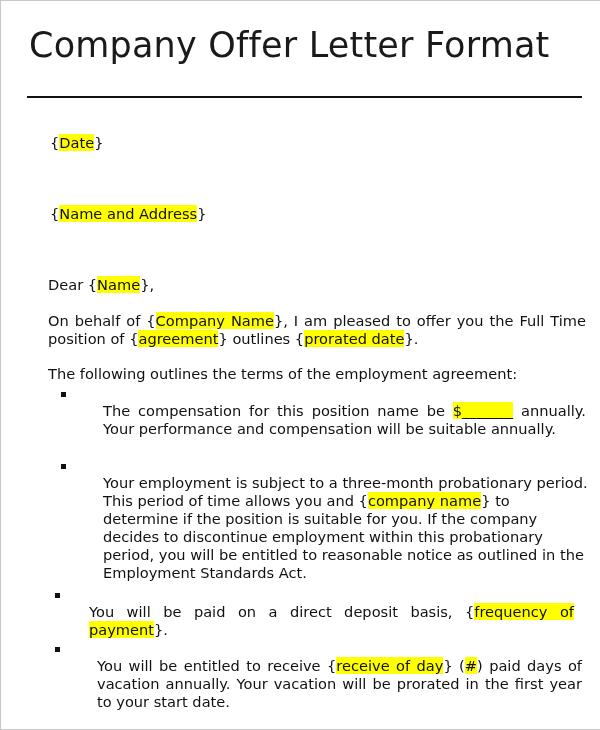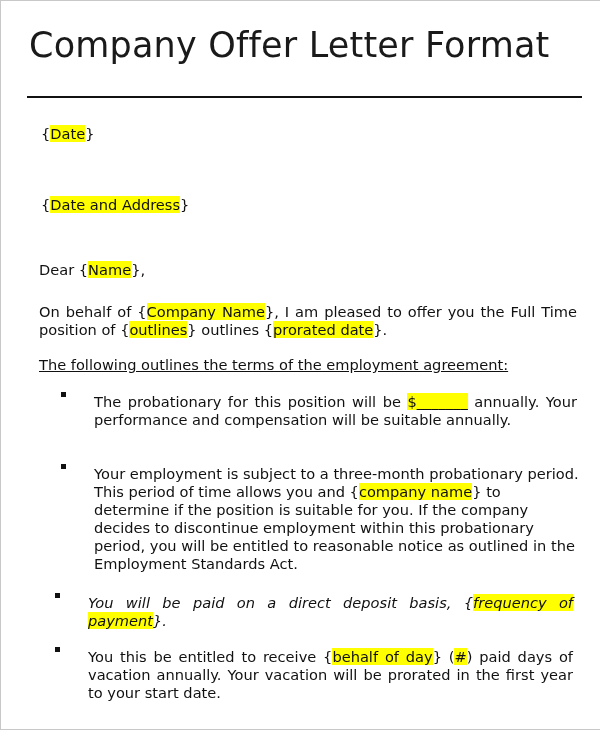--- a/index.html
+++ b/index.html
@@ -8,45 +8,45 @@
     position:absolute; left:0; top:0; width:598px; height:728px;
     border:1px solid #c8c8c8; background:#fff;
     font-family:"DejaVu Sans", sans-serif; color:#111;padding-left:16px;
   }
   .title {
     position:absolute; left:28px; top:22px; font-size:35px; font-weight:normal;
     letter-spacing:0.2px; color:#1a1a1a; margin:0; line-height:44px;
   }
   .rule { position:absolute; left:26px; top:95px; width:555px; height:2px; background:#111; }
   .hl { background:#ffff00; }
-  .p { position:absolute; font-size:14.6px; line-height:18px; margin:8px; }
+  .p { position:absolute; font-size:14.6px; line-height:18px; margin:17px; }
   .just { text-align:justify; text-align-last:left; }
   .bullet { position:absolute; width:5px; height:5px; background:#111; }
 </style>
 </head>
 <body>
 
 <div class="page">
   <h1 class="title">Company Offer Letter Format</h1>
   <div class="rule"></div>
 
   <p class="p" style="left:32px;top:116px;"><span>{</span><span class="hl">Date</span><span>}</span></p>
 
-  <p class="p" style="left:32px;top:187px;"><span>{</span><span class="hl">Date and Address</span><span>}</span></p>
+  <p class="p" style="left:32px;top:187px;"><span>{</span><span class="hl">Name and Address</span><span>}</span></p>
 
-  <p class="p" style="left:30px;top:252px;"><span>Dear {</span><span class="hl">Name</span><span>},</span></p>
+  <p class="p" style="left:30px;top:258px;"><span>Dear {</span><span class="hl">Name</span><span>},</span></p>
 
-  <p class="p just" style="left:30px;top:294px;width:538px;"><span>On behalf of {</span><span class="hl">Company Name</span><span>}, I am pleased to offer you the Full Time position of {</span><span class="hl">outlines</span><span>} outlines {</span><span class="hl">prorated date</span><span>}.</span></p>
+  <p class="p just" style="left:30px;top:294px;width:538px;"><span>On behalf of {</span><span class="hl">Company Name</span><span>}, I am pleased to offer you the Full Time position of {</span><span class="hl">agreement</span><span>} outlines {</span><span class="hl">prorated date</span><span>}.</span></p>
 
-  <p class="p" style="left:30px;top:347px;text-decoration:underline;">The following outlines the terms of the employment agreement:</p>
+  <p class="p" style="left:30px;top:347px;">The following outlines the terms of the employment agreement:</p>
 
   <div class="bullet" style="left:60px;top:391px;"></div>
-  <p class="p just" style="left:85px;top:384px;width:483px;"><span>The probationary for this position will be </span><span class="hl">$_______</span><span> annually. Your performance and compensation will be suitable annually.</span></p>
+  <p class="p just" style="left:85px;top:384px;width:483px;"><span>The compensation for this position name be </span><span class="hl">$_______</span><span> annually. Your performance and compensation will be suitable annually.</span></p>
 
   <div class="bullet" style="left:60px;top:463px;"></div>
   <p class="p" style="left:85px;top:456px;width:485px;"><span>Your employment is subject to a three-month probationary period.  This period of time allows you and {</span><span class="hl">company name</span><span>} to determine if the position is suitable for you.  If the company decides to discontinue employment within this probationary period, you will be entitled to reasonable notice as outlined in the Employment Standards Act.</span></p>
 
   <div class="bullet" style="left:54px;top:592px;"></div>
-  <p class="p just" style="left:79px;top:585px;width:485px;font-style:italic;"><span>You will be paid on a direct deposit basis, {</span><span class="hl">frequency of payment</span><span>}.</span></p>
+  <p class="p just" style="left:71px;top:585px;width:485px;"><span>You will be paid on a direct deposit basis, {</span><span class="hl">frequency of payment</span><span>}.</span></p>
 
   <div class="bullet" style="left:54px;top:646px;"></div>
-  <p class="p just" style="left:79px;top:639px;width:485px;"><span>You this be entitled to receive {</span><span class="hl">behalf of day</span><span>} (</span><span class="hl">#</span><span>) paid days of vacation annually. Your vacation will be prorated in the first year to your start date.</span></p>
+  <p class="p just" style="left:79px;top:639px;width:485px;"><span>You will be entitled to receive {</span><span class="hl">receive of day</span><span>} (</span><span class="hl">#</span><span>) paid days of vacation annually. Your vacation will be prorated in the first year to your start date.</span></p>
 </div>
 
 </body></html>

